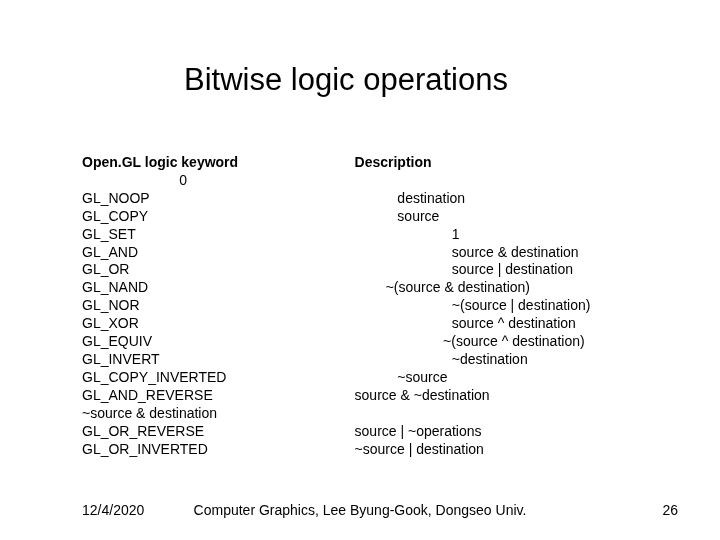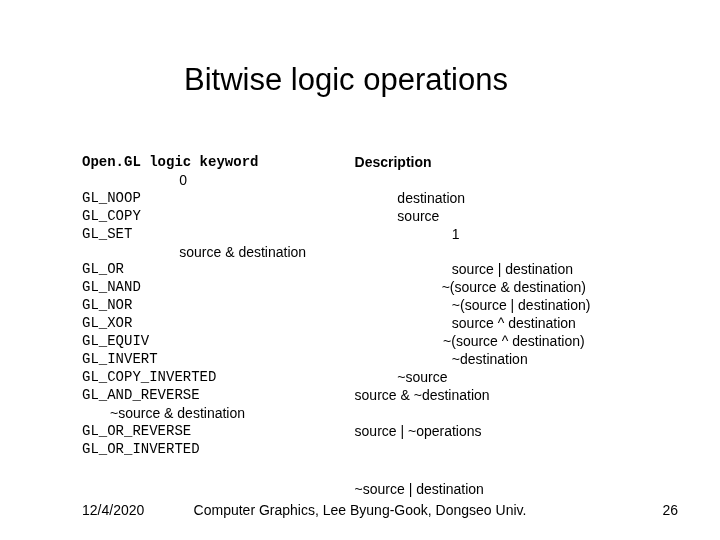--- a/index.html
+++ b/index.html
@@ -37,21 +37,20 @@
     display: flex;
     font-size: 14px;
     line-height: 1.28;
   }
   .row.header {
     font-weight: bold;
   }
   .col-key {
     width: 275px;
     white-space: nowrap;
-    font-family: Liberation Mono, monospace;
   }
   .col-desc {
     width: 290px;
     white-space: nowrap;
   }
   .footer {
     position: absolute;
     bottom: 38px;
     left: 0;
     width: 720px;
@@ -94,29 +93,30 @@
         </div>
         <div class="row">
           <div class="col-key">GL_COPY</div>
           <div class="col-desc" style="white-space: pre;">           source</div>
         </div>
         <div class="row">
           <div class="col-key">GL_SET</div>
           <div class="col-desc" style="white-space: pre;">                         1</div>
         </div>
         <div class="row">
+          <div class="col-key">GL_AND</div>
           <div class="col-desc" style="white-space: pre;">                         source &amp; destination</div>
         </div>
         <div class="row">
           <div class="col-key">GL_OR</div>
           <div class="col-desc" style="white-space: pre;">                         source | destination</div>
         </div>
         <div class="row">
           <div class="col-key">GL_NAND</div>
-          <div class="col-desc" style="white-space: pre; text-align: center;">        ~(source &amp; destination)</div>
+          <div class="col-desc" style="white-space: pre;">        ~(source &amp; destination)</div>
         </div>
         <div class="row">
           <div class="col-key">GL_NOR</div>
           <div class="col-desc" style="white-space: pre;">                         ~(source | destination)</div>
         </div>
         <div class="row">
           <div class="col-key">GL_XOR</div>
           <div class="col-desc" style="white-space: pre;">                         source ^ destination</div>
         </div>
         <div class="row">
@@ -129,29 +129,29 @@
         </div>
         <div class="row">
           <div class="col-key">GL_COPY_INVERTED</div>
           <div class="col-desc" style="white-space: pre;">           ~source</div>
         </div>
         <div class="row">
           <div class="col-key">GL_AND_REVERSE</div>
           <div class="col-desc" style="white-space: pre;">source &amp; ~destination</div>
         </div>
         <div class="row">
-          <div class="col-desc" style="white-space: pre; margin-left: 28px;">~source &amp; destination</div>
+          <div class="col-desc" style="white-space: pre;">~source &amp; destination</div>
         </div>
         <div class="row">
           <div class="col-key">GL_OR_REVERSE</div>
           <div class="col-desc" style="white-space: pre;">source | ~operations</div>
         </div>
         <div class="row">
           <div class="col-key">GL_OR_INVERTED</div>
-          <div class="col-desc" style="white-space: pre; margin-top: 40px;">~source | destination</div>
+          <div class="col-desc" style="white-space: pre;">~source | destination</div>
         </div>
       </div>
   </div>
 
   <div class="footer">
     <span class="footer-date">12/4/2020</span>
     <span class="footer-center">Computer Graphics, Lee Byung-Gook, Dongseo Univ.</span>
     <span class="footer-page">26</span>
   </div>
 

